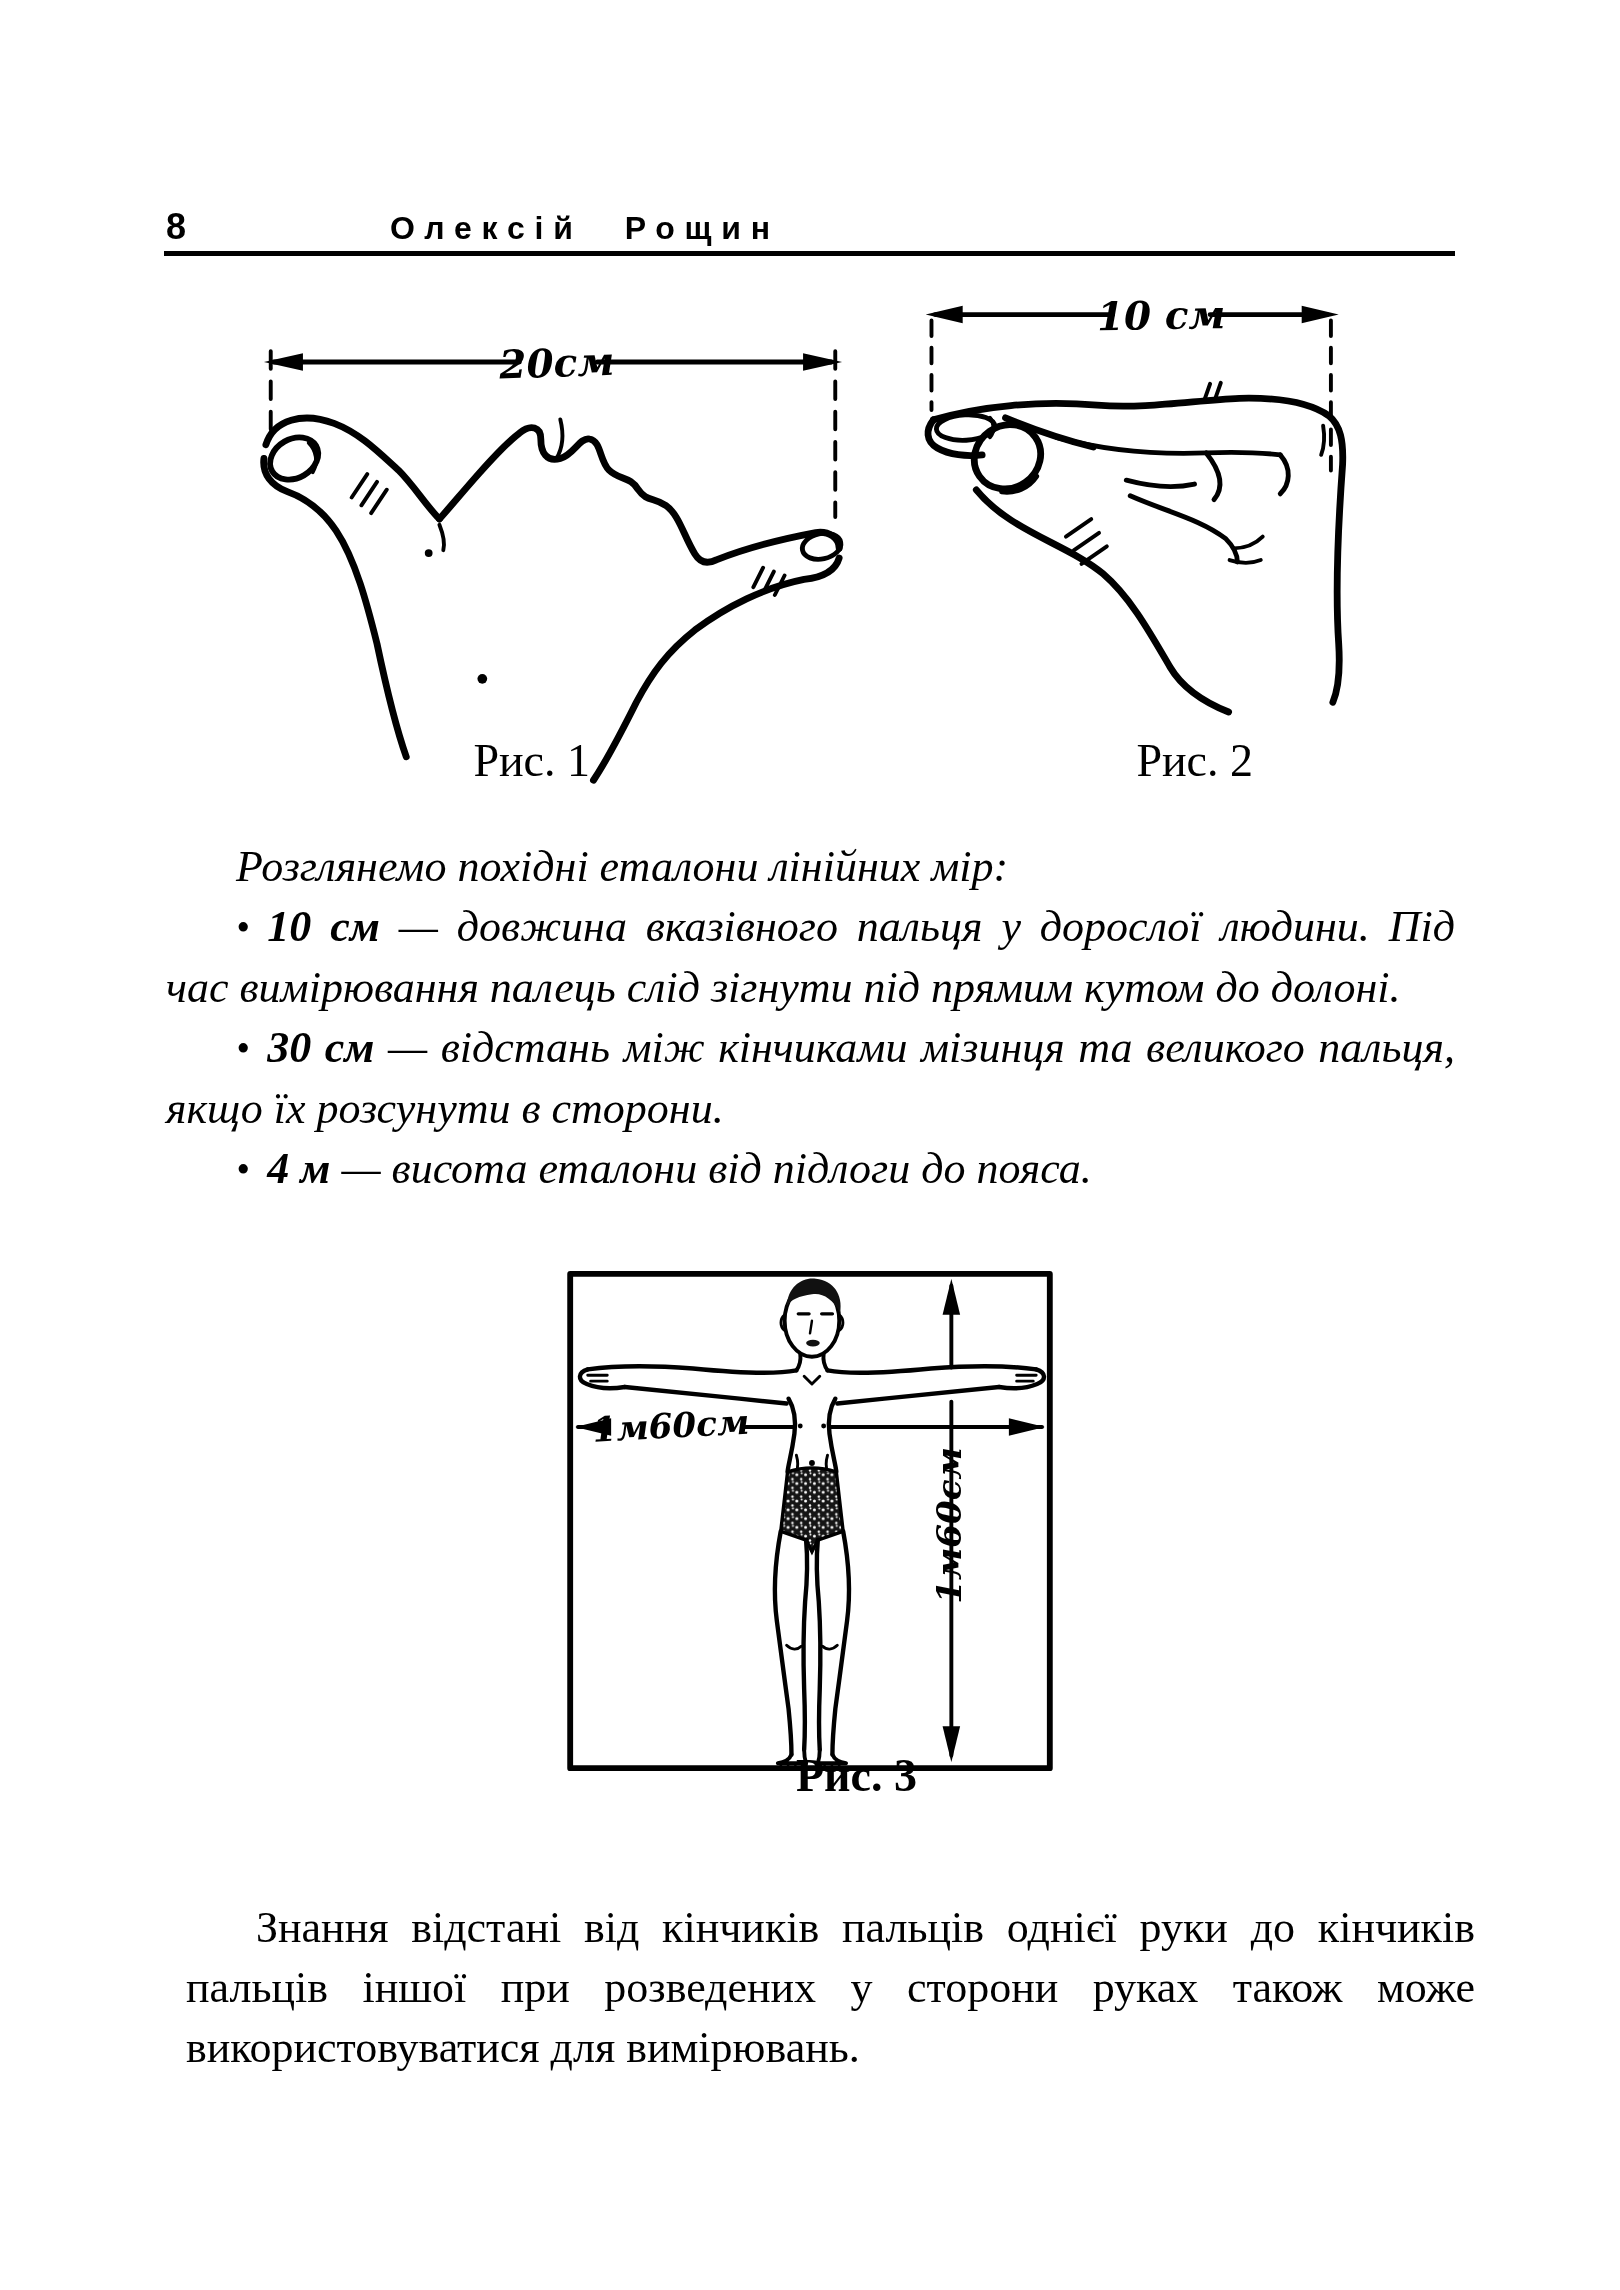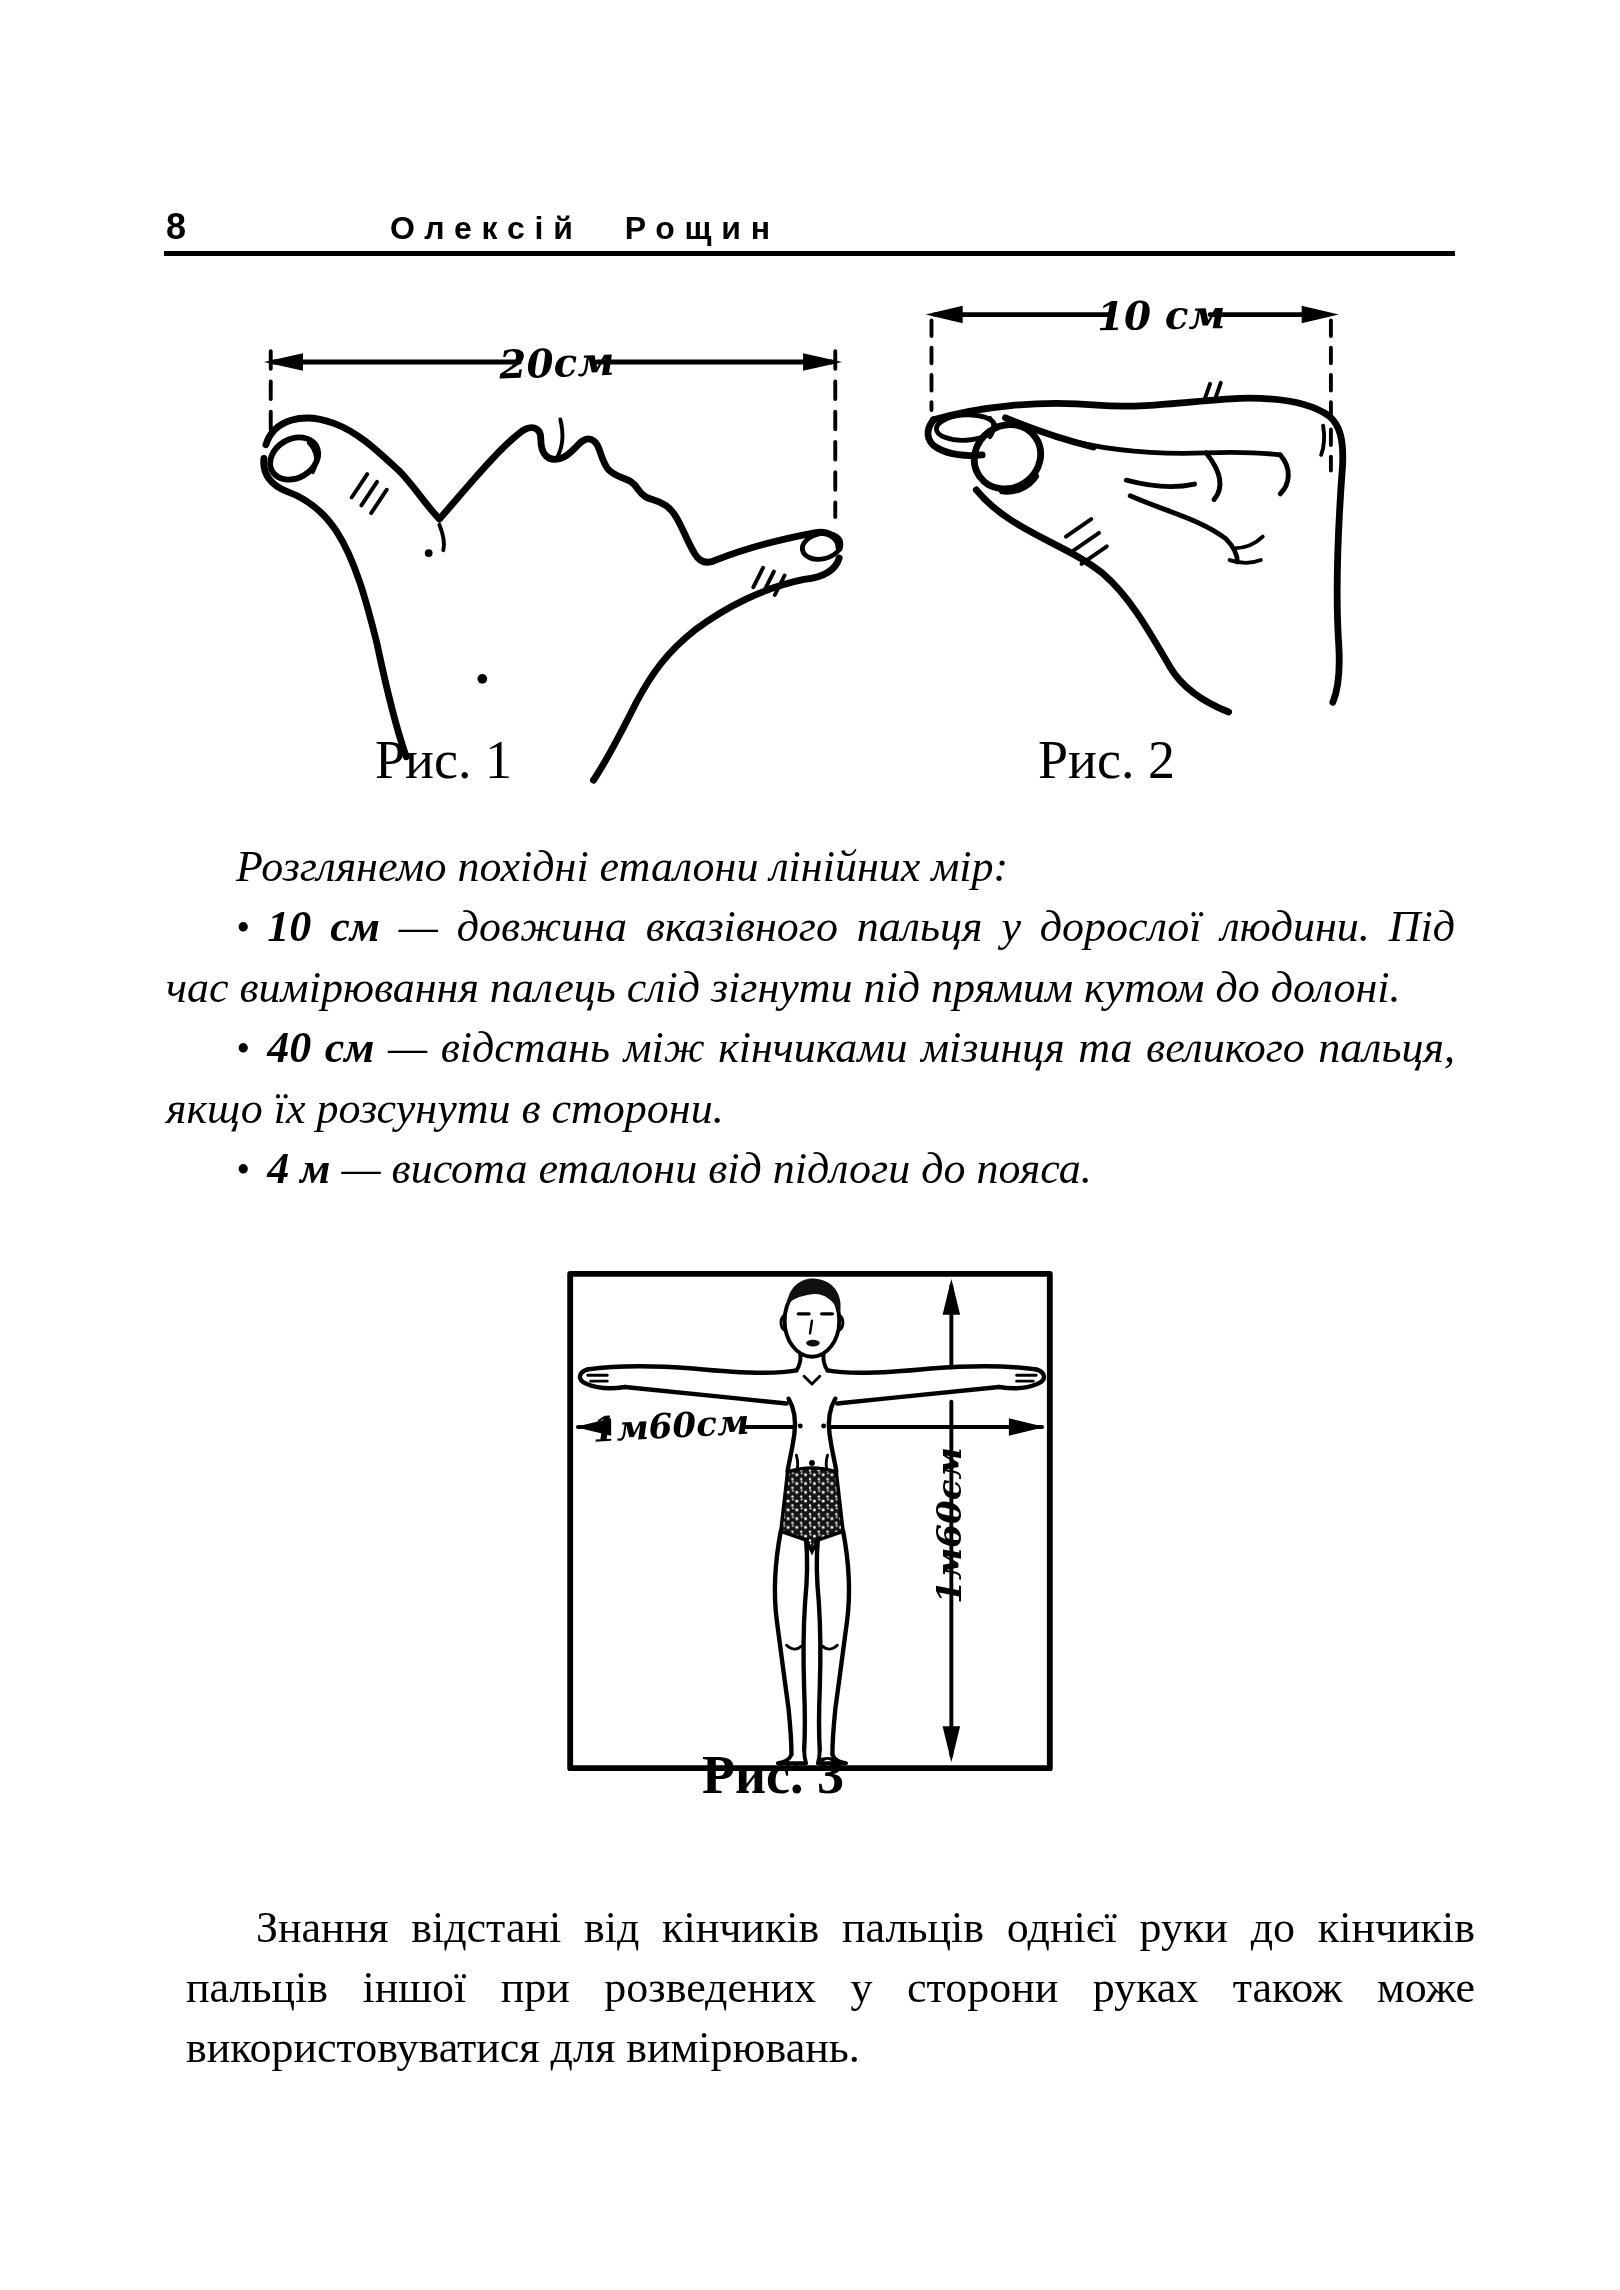--- a/index.html
+++ b/index.html
@@ -28,22 +28,22 @@
   .header-rule{
     position:absolute;left:164px;top:251px;width:1291px;height:4.9px;
     background:#000;
   }
   
   .fig-svg{position:absolute;}
   .fig1{left:258px;top:322px;}
   .fig2{left:912px;top:293px;}
   .fig3{left:566px;top:1270px;}
   .fig-caption{
-    position:absolute;width:215px;text-align:left;
-    font-size:54px;line-height:47px;
+    position:absolute;width:215px;text-align:right;
+    font-size:46px;line-height:47px;
   }
   .cap1{left:375px;top:737px;}
   .cap2{left:1038px;top:737px;}
   .cap3{left:702px;top:1752px;font-weight:bold;}
   
   .text-block{
     position:absolute;left:166px;top:837px;width:1289px;
     font-size:44px;line-height:60px;font-style:italic;
   }
   .closing-block{
@@ -141,21 +141,21 @@
       <path class="ink" stroke-width="4" d="M422,136 C424,148 423,158 420,166"></path>
     </g>
   </svg>
 
   <div class="fig-caption cap1">Рис. 1</div>
   <div class="fig-caption cap2">Рис. 2</div>
 
   <div class="text-block">
     <p>Розглянемо похідні еталони лінійних мір:</p>
     <p><span class="bullet-dot">•</span><span class="term">10 см</span> <span>— довжина вказівного пальця у дорослої людини. Під час вимірювання палець слід зігнути під прямим кутом до долоні.</span></p>
-    <p><span class="bullet-dot">•</span><span class="term">40 см</span> <span>— відстань між кінчиками мізинця та великого пальця, якщо їх розсунути в сторони.</span></p>
+    <p><span class="bullet-dot">•</span><span class="term">30 см</span> <span>— відстань між кінчиками мізинця та великого пальця, якщо їх розсунути в сторони.</span></p>
     <p><span class="bullet-dot">•</span><span class="term">4 м</span> <span>— висота еталони від підлоги до пояса.</span></p>
   </div>
 
   <svg class="fig-svg fig3" width="488" height="504" viewBox="0 0 500 517">
     <defs>
       <pattern id="speckle" width="9" height="9" patternUnits="userSpaceOnUse">
         <rect width="9" height="9" fill="#151515"></rect>
         <circle cx="2.5" cy="3" r="1.5" fill="#fff"></circle>
         <circle cx="7" cy="7.5" r="1.2" fill="#fff"></circle>
         <circle cx="7.5" cy="1.5" r="1" fill="#fff"></circle>

